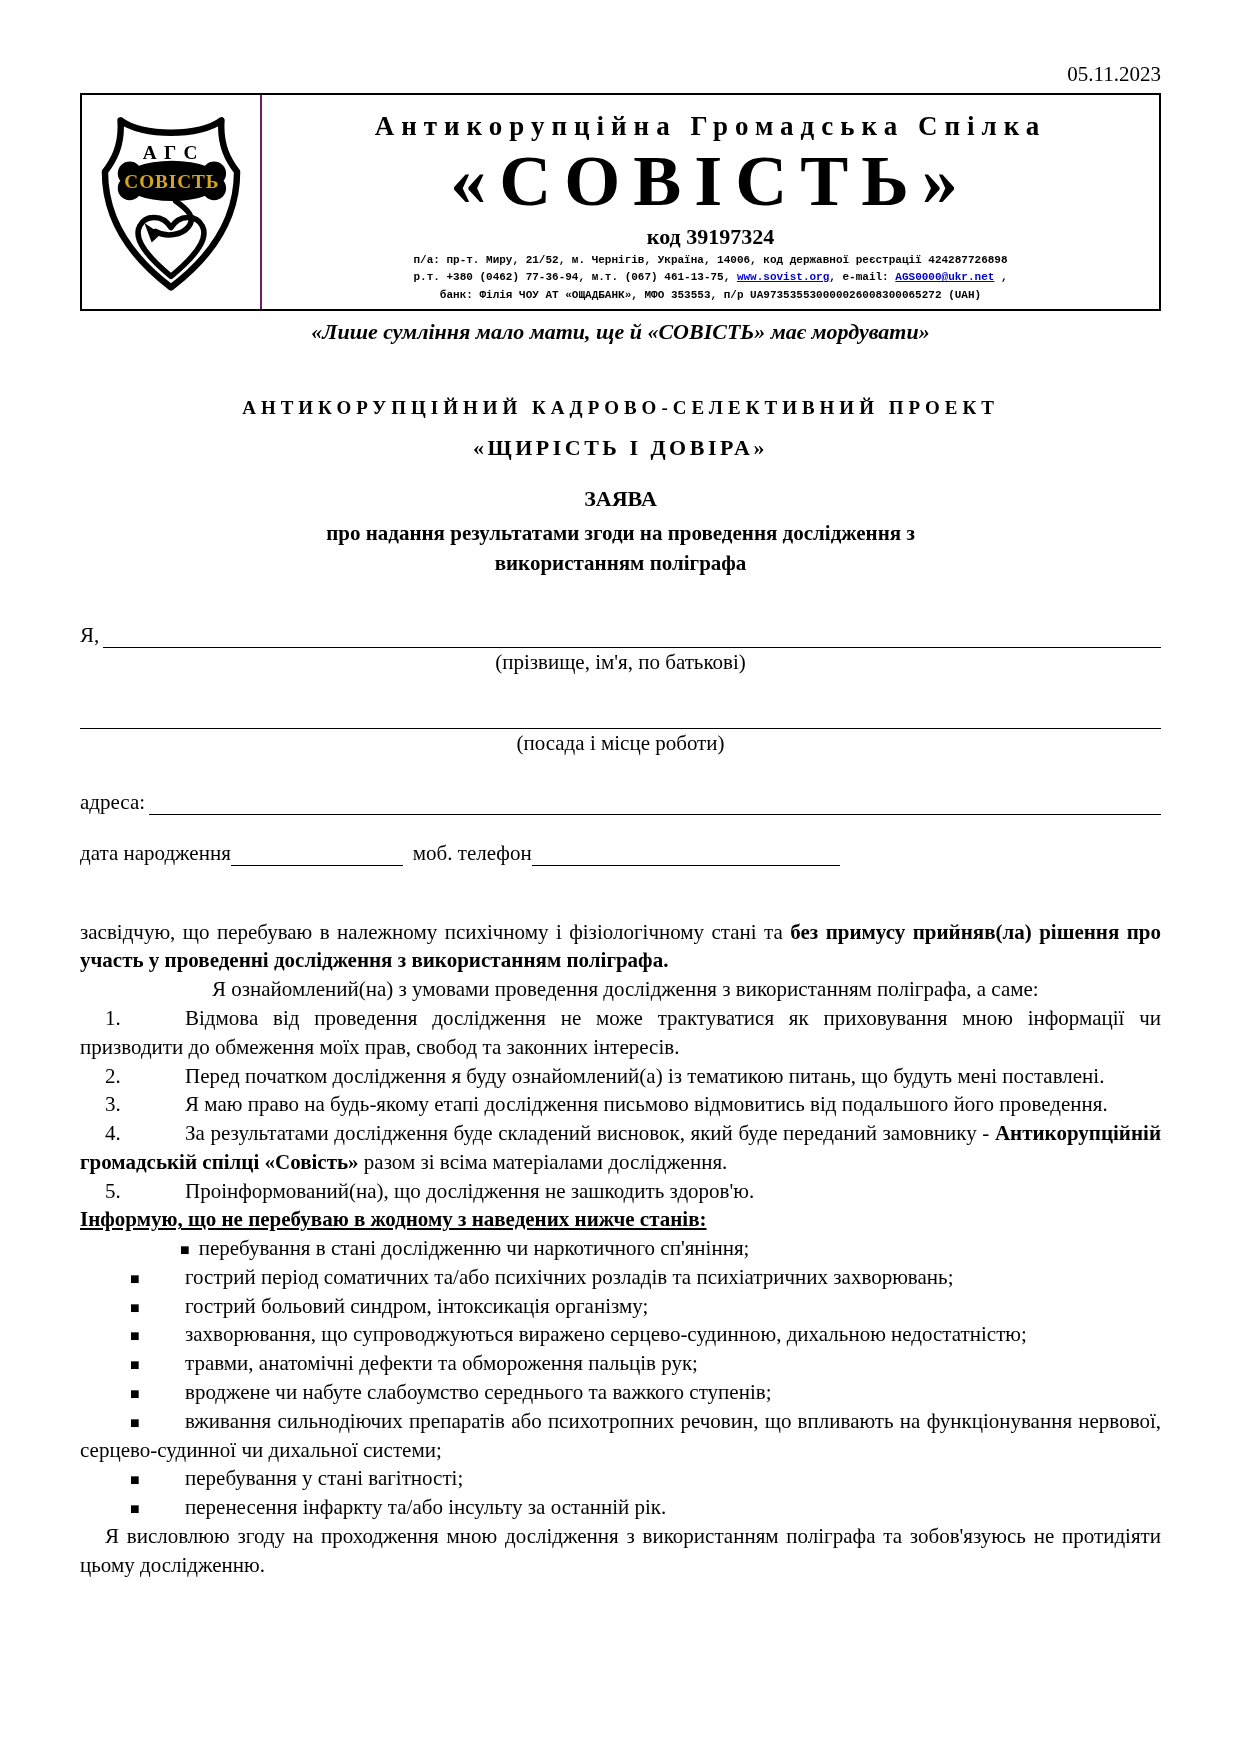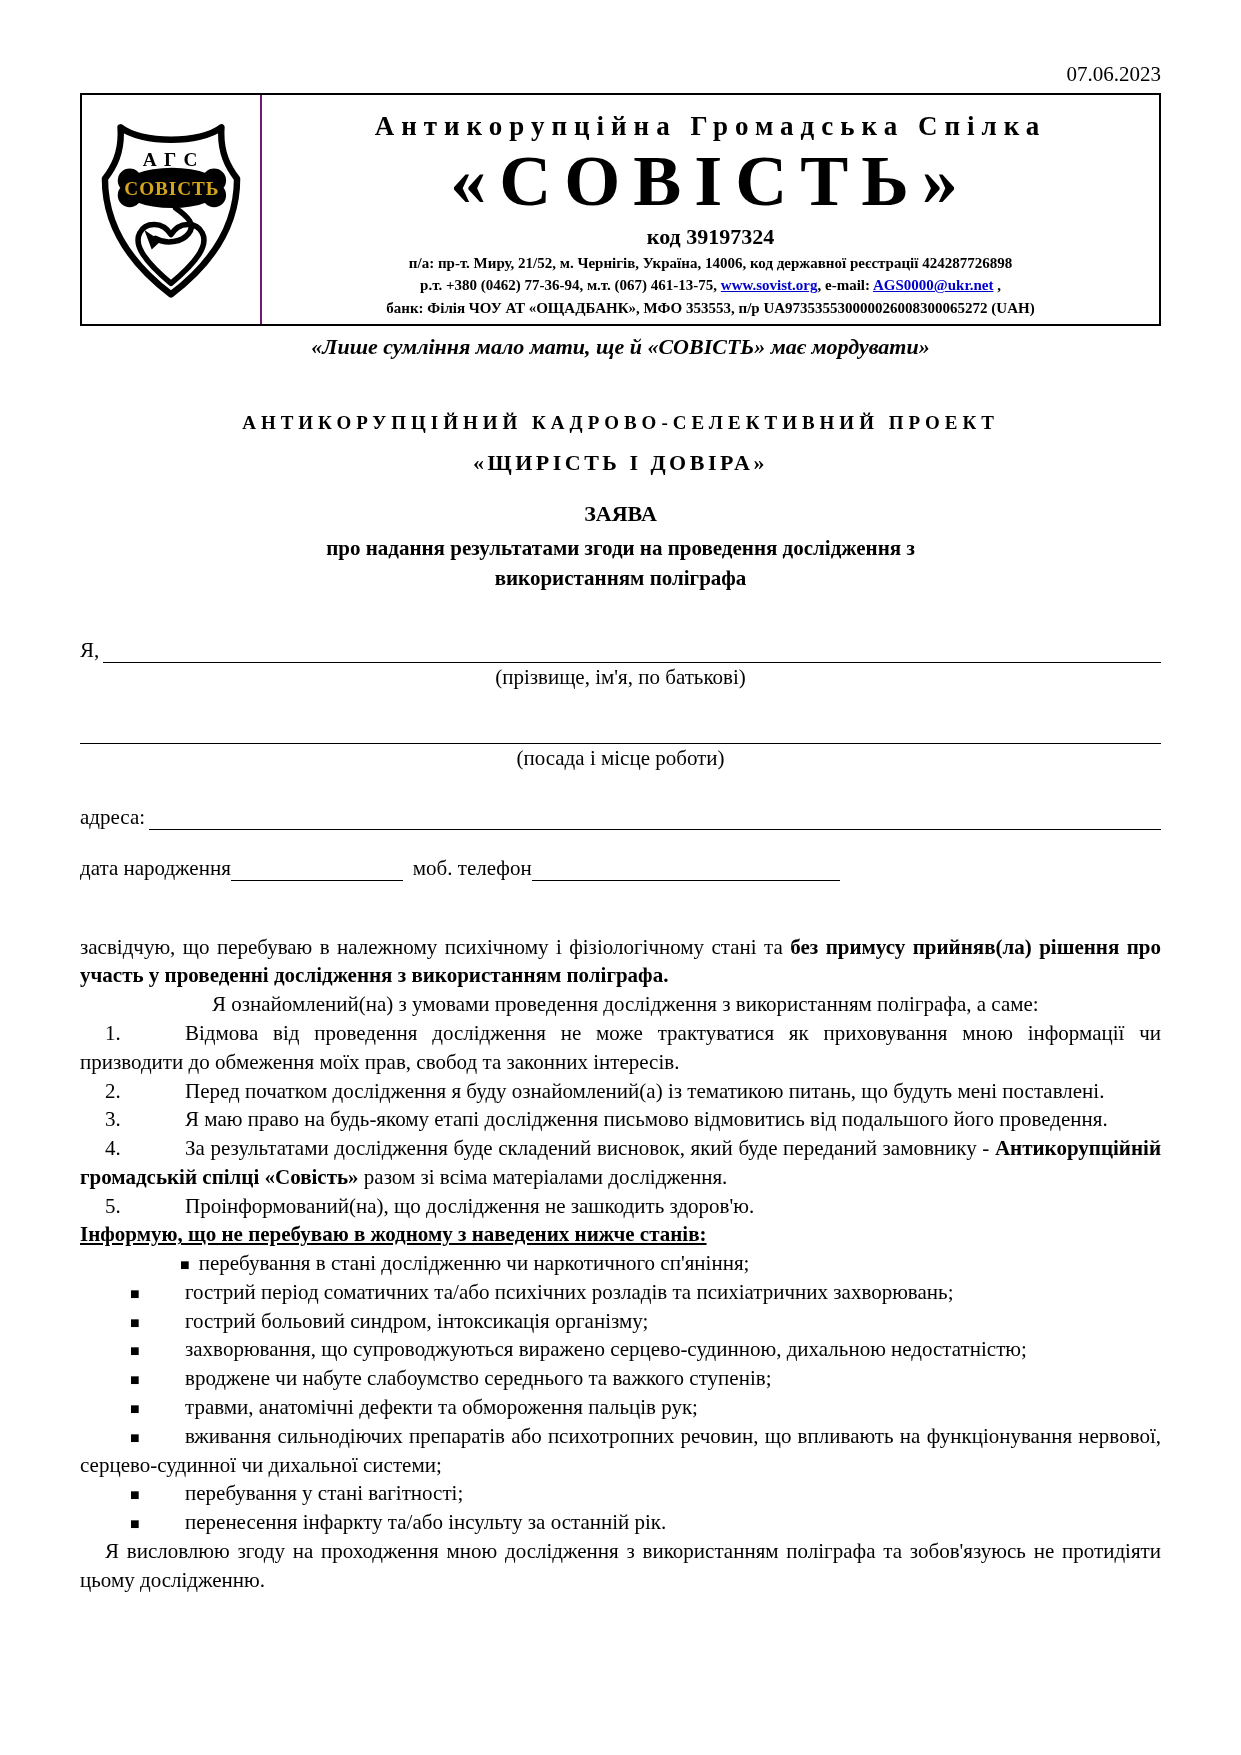--- a/index.html
+++ b/index.html
@@ -29,21 +29,21 @@
   .org-cell { text-align: center; padding: 8px 10px 6px 10px; }
   .org-line1 {
     font-size: 27px; font-weight: bold; letter-spacing: 7px;
     margin-top: 8px; white-space: nowrap;
   }
   .org-name {
     font-size: 72px; font-weight: bold; letter-spacing: 13px;
     line-height: 1.05; margin-top: 2px; white-space: nowrap;
   }
   .org-code { font-size: 22px; font-weight: bold; margin-top: 4px; text-align: center; }
-  .org-small { font-size: 15px; font-weight: bold; line-height: 1.25; margin-top: 4px; }
+  .org-small { font-size: 11px; font-weight: bold; line-height: 1.25; margin-top: 4px; font-family: Liberation Mono, monospace; }
   .org-small a { color: #0000cc; text-decoration: underline; }
 
   .motto {
     text-align: center; font-size: 22px; font-weight: bold; font-style: italic;
     margin-top: 8px;
   }
 
   .titles { text-align: center; margin-top: 52px; }
   .t-project { font-size: 19px; font-weight: bold; letter-spacing: 5px; }
   .t-name { font-size: 22px; font-weight: bold; letter-spacing: 3.5px; margin-top: 16px; }
@@ -77,21 +77,21 @@
   .bullet-marker { display: inline-block; width: 80px; font-size: 16px; }
   .bullet-item.tight { text-indent: 50px; }
   .bullet-item.tight .bullet-marker { width: auto; margin-right: 9px; }
   .closing { text-indent: 25px; }
 </style>
 </head>
 <body>
 
 <div class="page">
 
-  <div class="date-line">07.06.2023</div>
+  <div class="date-line">05.11.2023</div>
 
   <div class="header-box">
     <div class="logo-cell">
       <svg width="156" height="190" viewBox="0 0 170 202">
 
         <path d="M 30,12 C 52,30 118,30 140,12 C 138,40 148,56 157,68 C 157,118 130,160 85,194 C 40,160 13,118 13,68 C 22,56 32,40 30,12 Z" fill="#ffffff" stroke="#000000" stroke-width="7" stroke-linejoin="round"></path>
 
         <text x="88" y="54" text-anchor="middle" font-family="Liberation Serif, serif" font-size="21" font-weight="bold" letter-spacing="8" fill="#000000">АГС</text>
 
         <g>
@@ -165,22 +165,22 @@
     <p class="num-item"><span class="num">3.</span><span>Я маю право на будь-якому етапі дослідження письмово відмовитись від подальшого його проведення.</span></p>
     <p class="num-item"><span class="num">4.</span><span>За результатами дослідження буде складений висновок, який буде переданий замовнику - </span><span class="b">Антикорупційній громадській спілці «Совість»</span><span> разом зі всіма матеріалами дослідження.</span></p>
     <p class="num-item"><span class="num">5.</span><span>Проінформований(на), що дослідження не зашкодить здоров'ю.</span></p>
 
     <p class="inform-heading">Інформую, що не перебуваю в жодному з наведених нижче станів:</p>
 
     <p class="bullet-item tight"><span class="bullet-marker">■</span><span>перебування в стані дослідженню чи наркотичного сп'яніння;</span></p>
     <p class="bullet-item"><span class="bullet-marker">■</span><span>гострий період соматичних та/або психічних розладів та психіатричних захворювань;</span></p>
     <p class="bullet-item"><span class="bullet-marker">■</span><span>гострий больовий синдром, інтоксикація організму;</span></p>
     <p class="bullet-item"><span class="bullet-marker">■</span><span>захворювання, що супроводжуються виражено серцево-судинною, дихальною недостатністю;</span></p>
+    <p class="bullet-item"><span class="bullet-marker">■</span><span>травми, анатомічні дефекти та обмороження пальців рук;</span></p>
     <p class="bullet-item"><span class="bullet-marker">■</span><span>вроджене чи набуте слабоумство середнього та важкого ступенів;</span></p>
-    <p class="bullet-item"><span class="bullet-marker">■</span><span>травми, анатомічні дефекти та обмороження пальців рук;</span></p>
     <p class="bullet-item"><span class="bullet-marker">■</span><span>вживання сильнодіючих препаратів або психотропних речовин, що впливають на функціонування нервової, серцево-судинної чи дихальної системи;</span></p>
     <p class="bullet-item"><span class="bullet-marker">■</span><span>перебування у стані вагітності;</span></p>
     <p class="bullet-item"><span class="bullet-marker">■</span><span>перенесення інфаркту та/або інсульту за останній рік.</span></p>
 
     <p class="closing">Я висловлюю згоду на проходження мною дослідження з використанням поліграфа та зобов'язуюсь не протидіяти цьому дослідженню.</p>
   </div>
 
 </div>
 
 </body></html>

